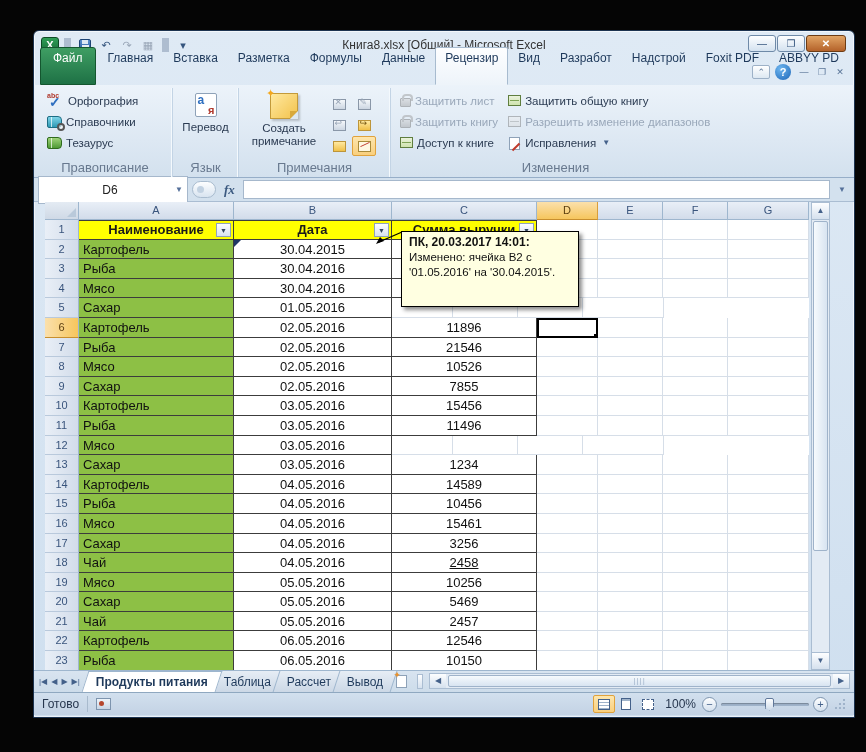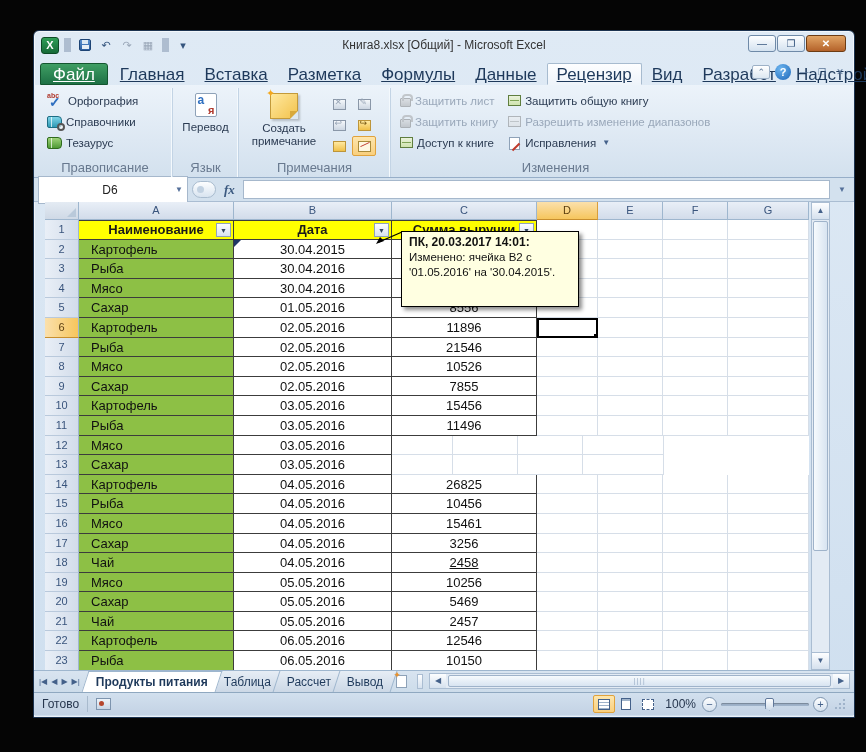--- a/index.html
+++ b/index.html
@@ -22,21 +22,21 @@
   .floppy:after { content:""; position:absolute; left:2px; bottom:1px; width:7px; height:4px; background:#e8eef6; }
   .qbtn.gray { color:#9aa7b8; }
   .qat .sepline { width:1px; height:14px; background:#aebdd0; margin:0 2px; }
   .title-text { position:absolute; left:0; right:0; text-align:center; font-size:12px; color:#333; }
   .winbtns { position:absolute; right:8px; top:4px; display:flex; gap:1px; }
   .wbtn { width:28px; height:17px; border:1px solid #6f8aa8; border-radius:3px; background:linear-gradient(#fdfeff,#d4e2f0); color:#35557e; font-size:10px; display:flex; align-items:center; justify-content:center; }
   .wbtn.close { width:40px; background:linear-gradient(#e2a565,#b4622a); border-color:#6d3c14; color:#fff; font-weight:bold; }
 
   
   .tabrow { position:relative; height:26px; display:flex; align-items:flex-end; padding-left:6px; }
-  .rtab { font-size:17px; color:#1e395b; padding:0 9px; line-height:21px; height:22px; white-space:nowrap; border:1px solid transparent;text-decoration:underline; }
+  .rtab { font-size:12px; color:#1e395b; padding:0 9px; line-height:21px; height:38px; white-space:nowrap; border:1px solid transparent; }
   .rtab.active { background:linear-gradient(#fdfeff,#eef4fa); border-color:#a7bbcf; border-bottom-color:#eef4fa; border-radius:2px 2px 0 0; }
   .rtab.file { background:linear-gradient(#3f9e63,#1e7145); color:#fff; border:1px solid #14562f; border-radius:3px 3px 0 0; padding:0 12px; margin-right:2px; }
   .tabrow-right { position:absolute; right:6px; top:5px; display:flex; align-items:center; gap:5px; }
   .chev-collapse { font-size:9px; color:#5a7598; border:1px solid #9db1c7; border-radius:2px; padding:0 4px; height:14px; line-height:12px; background:linear-gradient(#fff,#dde8f2); }
   .help-btn { width:16px; height:16px; border-radius:50%; background:radial-gradient(circle at 35% 30%,#6db5ef,#1c66b8); color:#fff; font-size:11px; font-weight:bold; text-align:center; line-height:16px; }
   .miniwin { display:flex; gap:2px; }
   .mwb { width:16px; height:14px; color:#5a7598; font-size:9px; display:flex; align-items:center; justify-content:center; }
 
   
   .ribbon { height:93px; background:linear-gradient(#ecf3fa,#dde8f3 60%,#d3e1ee); border-bottom:1px solid #96aec8; display:flex; padding:3px 2px 0 4px; }
@@ -104,21 +104,21 @@
   .ch { background:linear-gradient(#e9eff7,#d2dcea); border-right:1px solid #9eb6ce; border-bottom:1px solid #9eb6ce; font-size:11px; color:#39547c; text-align:center; line-height:17px; flex:none; }
   .ch.corner { background:linear-gradient(#e4ebf3,#cfd9e6); position:relative; }
   .ch.corner:after { content:""; position:absolute; right:2px; bottom:2px; border-left:9px solid transparent; border-bottom:9px solid #b9c9da; }
   .ch.active { background:linear-gradient(#fbe0ac,#f6c65d); border-right-color:#d89e3c; border-bottom-color:#c88f2e; color:#5c3f10; }
   .grow { display:flex; height:19.6px; }
   .rh { width:34px; flex:none; background:linear-gradient(90deg,#e9eff7,#d2dcea); border-right:1px solid #9eb6ce; border-bottom:1px solid #b9c9dc; font-size:11px; color:#39547c; text-align:center; line-height:19px; }
   .rh.active { background:linear-gradient(90deg,#fbe0ac,#f6c65d); border-bottom-color:#c88f2e; color:#5c3f10; }
   .cell { flex:none; font-size:13px; color:#111; line-height:19px; overflow:hidden; white-space:nowrap; }
   .cell.tbl { border-right:1px solid #3c3c3c; border-bottom:1px solid #3c3c3c; }
   .cell.hdr { background:#ffff00; font-weight:bold; color:#1a1a1a; display:flex; align-items:center; justify-content:center; position:relative; border-top:1px solid #3c3c3c; }
-  .cell.name { background:#8dc045; padding-left:12px; }
+  .cell.name { background:#8dc045; padding-left:4px; }
   .cell.ctr { text-align:center; }
   .cell.empty { border-right:1px solid #d6dee8; border-bottom:1px solid #d6dee8; }
   .filterbtn { position:absolute; right:2px; top:2px; width:15px; height:14px; background:linear-gradient(#fdfeff,#d8e2ee); border:1px solid #8fa3ba; font-size:7px; color:#33465f; display:flex; align-items:center; justify-content:center; }
   .tri-b2 { position:absolute; width:0; height:0; border-top:7px solid #1f3864; border-right:7px solid transparent; left:0; top:0; }
   .cell.rel { position:relative; }
   .cell.selected { position:relative; border:2px solid #000; line-height:16px; }
   .fillhandle { position:absolute; right:-2px; bottom:-2px; width:5px; height:5px; background:#000; border:1px solid #fff; }
 
   
   .tip { position:absolute; left:356px; top:29px; width:178px; height:76px; background:#ffffe1; border:1px solid #000; box-shadow:3px 3px 4px rgba(0,0,0,.45); padding:3px 7px; font-size:11.5px; color:#111; line-height:15px; z-index:20; }
@@ -404,21 +404,20 @@
               <div class="cell tbl ctr" style="width: 145px;"></div>
               <div class="cell empty" style="width: 61px;"></div>
               <div class="cell empty" style="width: 65px;"></div>
               <div class="cell empty" style="width: 65px;"></div>
               <div class="cell empty" style="width: 81px;"></div>
             </div>
             <div class="grow">
               <div class="rh" style="width: 34px;">5</div>
               <div class="cell tbl name" style="width: 155px;">Сахар</div>
               <div class="cell tbl ctr rel" style="width: 158px;">01.05.2016</div>
-              <div class="cell tbl ctr" style="width: 145px;">8556</div>
               <div class="cell empty" style="width: 61px;"></div>
               <div class="cell empty" style="width: 65px;"></div>
               <div class="cell empty" style="width: 65px;"></div>
               <div class="cell empty" style="width: 81px;"></div>
             </div>
             <div class="grow">
               <div class="rh active" style="width: 34px;">6</div>
               <div class="cell tbl name" style="width: 155px;">Картофель</div>
               <div class="cell tbl ctr rel" style="width: 158px;">02.05.2016</div>
               <div class="cell tbl ctr" style="width: 145px;">11896</div>
@@ -485,30 +484,31 @@
               <div class="cell tbl ctr rel" style="width: 158px;">03.05.2016</div>
               <div class="cell empty" style="width: 61px;"></div>
               <div class="cell empty" style="width: 65px;"></div>
               <div class="cell empty" style="width: 65px;"></div>
               <div class="cell empty" style="width: 81px;"></div>
             </div>
             <div class="grow">
               <div class="rh" style="width: 34px;">13</div>
               <div class="cell tbl name" style="width: 155px;">Сахар</div>
               <div class="cell tbl ctr rel" style="width: 158px;">03.05.2016</div>
+              <div class="cell tbl ctr" style="width: 145px;">1234</div>
               <div class="cell empty" style="width: 61px;"></div>
               <div class="cell empty" style="width: 65px;"></div>
               <div class="cell empty" style="width: 65px;"></div>
               <div class="cell empty" style="width: 81px;"></div>
             </div>
             <div class="grow">
               <div class="rh" style="width: 34px;">14</div>
               <div class="cell tbl name" style="width: 155px;">Картофель</div>
               <div class="cell tbl ctr rel" style="width: 158px;">04.05.2016</div>
-              <div class="cell tbl ctr" style="width: 145px;">26825</div>
+              <div class="cell tbl ctr" style="width: 145px;">14589</div>
               <div class="cell empty" style="width: 61px;"></div>
               <div class="cell empty" style="width: 65px;"></div>
               <div class="cell empty" style="width: 65px;"></div>
               <div class="cell empty" style="width: 81px;"></div>
             </div>
             <div class="grow">
               <div class="rh" style="width: 34px;">15</div>
               <div class="cell tbl name" style="width: 155px;">Рыба</div>
               <div class="cell tbl ctr rel" style="width: 158px;">04.05.2016</div>
               <div class="cell tbl ctr" style="width: 145px;">10456</div>

